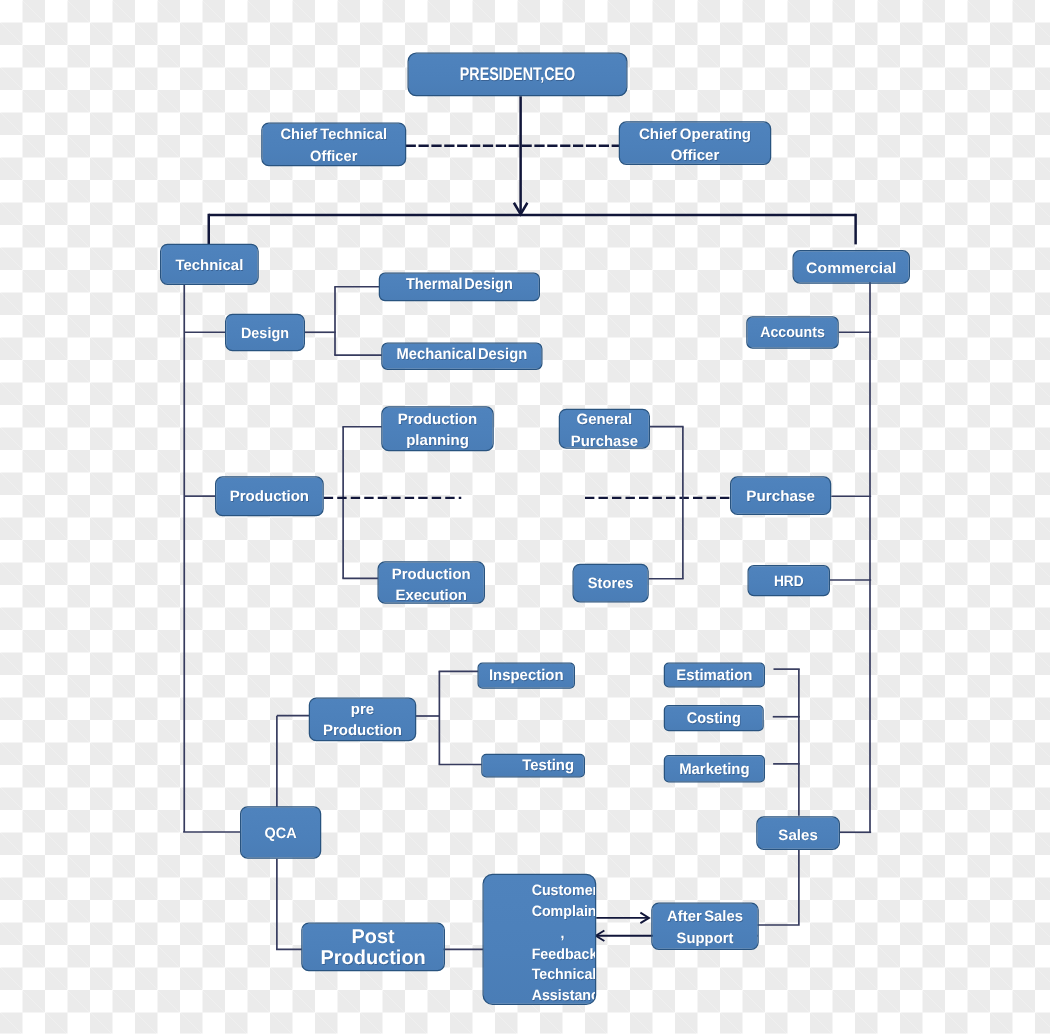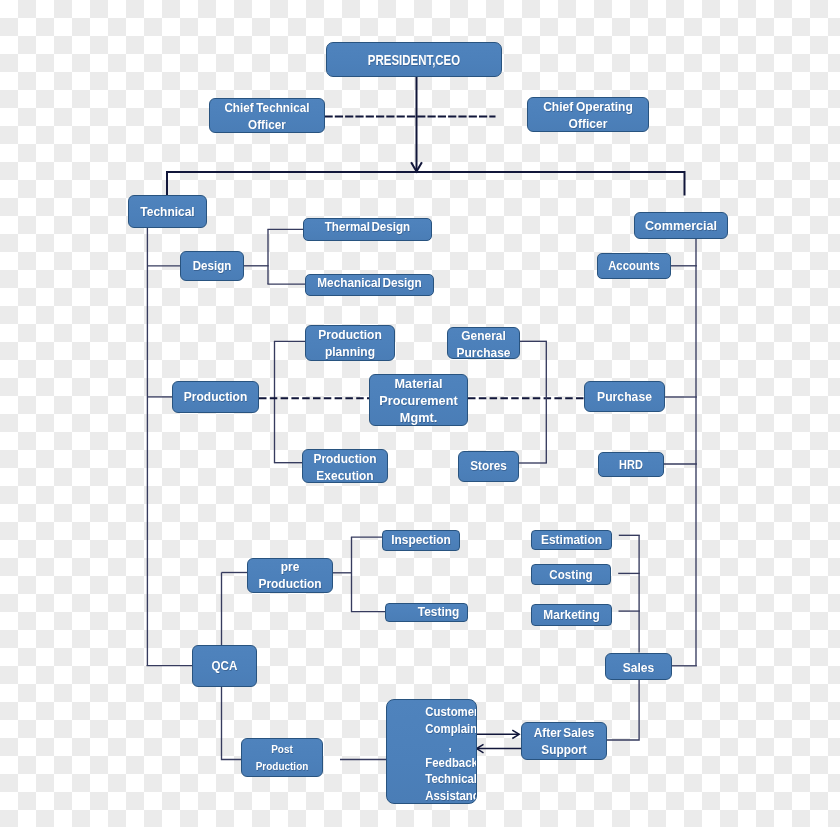--- a/index.html
+++ b/index.html
@@ -73,27 +73,27 @@
       <polyline points="618.2,573.4 639.8000000000001,573.4" fill="none" stroke="#363b5e" stroke-width="1.35" stroke-linecap="butt" stroke-linejoin="miter"></polyline>
       <polyline points="618.5,611.1 639.8000000000001,611.1" fill="none" stroke="#363b5e" stroke-width="1.35" stroke-linecap="butt" stroke-linejoin="miter"></polyline>
       <polyline points="639.1,680 639.1,740 606,740" fill="none" stroke="#363b5e" stroke-width="1.35" stroke-linecap="butt" stroke-linejoin="miter"></polyline>
     </svg>
 <div class="node" style="left: 326px; top: 42px; width: 176px; height: 35px; font-size: 14.5px; border-radius: 7px; line-height: 19px; padding-top: 2px;">
       <span style="display: inline-block; transform: translateY(0.3px) scaleX(0.79);">PRESIDENT,CEO</span>
     </div>
     <div class="node" style="left: 209px; top: 98px; width: 116px; height: 35px; font-size: 12px; border-radius: 6px; line-height: 16.2px;">
       <span style="display: inline-block; transform: translateY(0.5px) scaleX(0.979);">Chief<i style="font-style:normal;display:inline-block;width:2.6px"></i>Technical<br>Officer</span>
     </div>
-    <div class="node" style="left: 495px; top: 97px; width: 122px; height: 35px; font-size: 12px; border-radius: 6px; line-height: 16.2px; margin-left: 32px;">
+    <div class="node" style="left: 495px; top: 97px; width: 122px; height: 35px; font-size: 12px; border-radius: 6px; line-height: 16.2px;">
       <span style="display: inline-block; transform: translateY(1px) scaleX(1.005);">Chief<i style="font-style:normal;display:inline-block;width:2.6px"></i>Operating<br>Officer</span>
     </div>
     <div class="node" style="left: 128px; top: 195px; width: 79px; height: 33px; font-size: 12px; border-radius: 6px; line-height: 17px;">
       <span style="display: inline-block; transform: translateY(1px) scaleX(0.997);">Technical</span>
     </div>
-    <div class="node" style="left: 634px; top: 212px; width: 94px; height: 27px; font-size: 12px; border-radius: 6px; line-height: 17px;">
+    <div class="node" style="left: 634px; top: 200px; width: 94px; height: 27px; font-size: 12px; border-radius: 6px; line-height: 17px;">
       <span style="display: inline-block; transform: translateY(1px) scaleX(1.051);">Commercial</span>
     </div>
     <div class="node" style="left: 180px; top: 251px; width: 64px; height: 30px; font-size: 12px; border-radius: 6px; line-height: 17px;">
       <span style="display: inline-block; transform: translateY(0px) scaleX(0.964);">Design</span>
     </div>
     <div class="node" style="left: 303px; top: 218px; width: 129px; height: 23px; font-size: 12.5px; border-radius: 5px; line-height: 16px;">
       <span style="display: inline-block; transform: translateY(-3px) scaleX(0.93);">Thermal<i style="font-style:normal;display:inline-block;width:1.6px"></i>Design</span>
     </div>
     <div class="node" style="left: 305px; top: 274px; width: 129px; height: 22px; font-size: 12.5px; border-radius: 5px; line-height: 16px;">
       <span style="display: inline-block; transform: translateY(-2px) scaleX(0.944);">Mechanical<i style="font-style:normal;display:inline-block;width:1.6px"></i>Design</span>
@@ -102,23 +102,20 @@
       <span style="display: inline-block; transform: translateY(-0.4px) scaleX(0.946);">Accounts</span>
     </div>
     <div class="node" style="left: 172px; top: 381px; width: 87px; height: 32px; font-size: 12px; border-radius: 6px; line-height: 17px;">
       <span style="display: inline-block; transform: translateY(0px) scaleX(1.003);">Production</span>
     </div>
     <div class="node" style="left: 305px; top: 325px; width: 90px; height: 36px; font-size: 12px; border-radius: 6px; line-height: 17px;">
       <span style="display: inline-block; transform: translateY(1.2px) scaleX(1.003);">Production<br>planning</span>
     </div>
     <div class="node" style="left: 302px; top: 449px; width: 86px; height: 34px; font-size: 12px; border-radius: 6px; line-height: 17px;">
       <span style="display: inline-block; transform: translateY(1.8px) scaleX(0.998);">Production<br>Execution</span>
-    </div>
-    <div class="node" style="left: 369px; top: 374px; width: 99px; height: 52px; font-size: 12.7px; border-radius: 6px; line-height: 17px;">
-      <span style="display: inline-block; transform: translateY(1.2px) scaleX(1);">Material<br>Procurement<br>Mgmt.</span>
     </div>
     <div class="node" style="left: 447px; top: 327px; width: 73px; height: 32px; font-size: 12px; border-radius: 6px; line-height: 17px;">
       <span style="display: inline-block; transform: translateY(1.5px) scaleX(0.998);">General<br>Purchase</span>
     </div>
     <div class="node" style="left: 458px; top: 451px; width: 61px; height: 31px; font-size: 12px; border-radius: 6px; line-height: 17px;">
       <span style="display: inline-block; transform: translateY(0px) scaleX(0.979);">Stores</span>
     </div>
     <div class="node" style="left: 584px; top: 381px; width: 81px; height: 31px; font-size: 12px; border-radius: 6px; line-height: 17px;">
       <span style="display: inline-block; transform: translateY(0.8px) scaleX(1.018);">Purchase</span>
     </div>
@@ -142,21 +139,21 @@
     </div>
     <div class="node" style="left: 531px; top: 604px; width: 81px; height: 22px; font-size: 12.3px; border-radius: 4px; line-height: 15px;">
       <span style="display: inline-block; transform: translateY(0px) scaleX(0.97);">Marketing</span>
     </div>
     <div class="node" style="left: 605px; top: 653px; width: 67px; height: 27px; font-size: 12px; border-radius: 6px; line-height: 16px;">
       <span style="display: inline-block; transform: translateY(0.6px) scaleX(1.009);">Sales</span>
     </div>
     <div class="node" style="left: 192px; top: 645px; width: 65px; height: 42px; font-size: 12px; border-radius: 6px; line-height: 17px;">
       <span style="display: inline-block; transform: translateY(0px) scaleX(0.969);">QCA</span>
     </div>
-    <div class="node" style="left: 241px; top: 738px; width: 82px; height: 39px; font-size: 10px; border-radius: 6px; line-height: 17px;">
+    <div class="node" style="left: 241px; top: 738px; width: 115px; height: 39px; font-size: 16px; border-radius: 6px; line-height: 17px;">
       <span style="display: inline-block; transform: translateY(0px) scaleX(0.998);">Post<br>Production</span>
     </div>
     <div class="node" style="left: 386px; top: 699px; width: 91px; height: 105px; font-size: 12px; border-radius: 8px; line-height: 16.7px; padding-top: 6px; padding-left: 37px;">
       <span style="display: inline-block; transform: translateY(0px) scaleX(0.95);">Customer<br>Complaints<br>,<br>Feedback,<br>Technical<br>Assistance</span>
     </div>
     <div class="node" style="left: 521px; top: 722px; width: 86px; height: 38px; font-size: 12px; border-radius: 6px; line-height: 17px;">
       <span style="display: inline-block; transform: translateY(1px) scaleX(0.988);">After<i style="font-style:normal;display:inline-block;width:2px"></i>Sales<br>Support</span>
     </div>
   </div>
 

